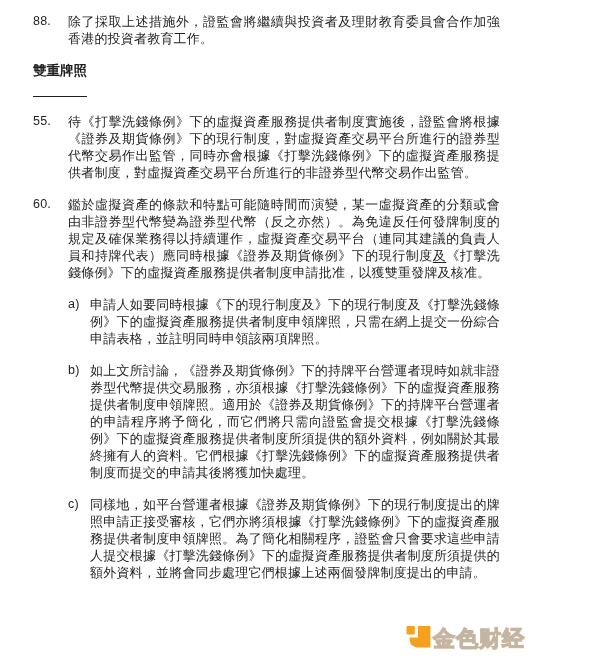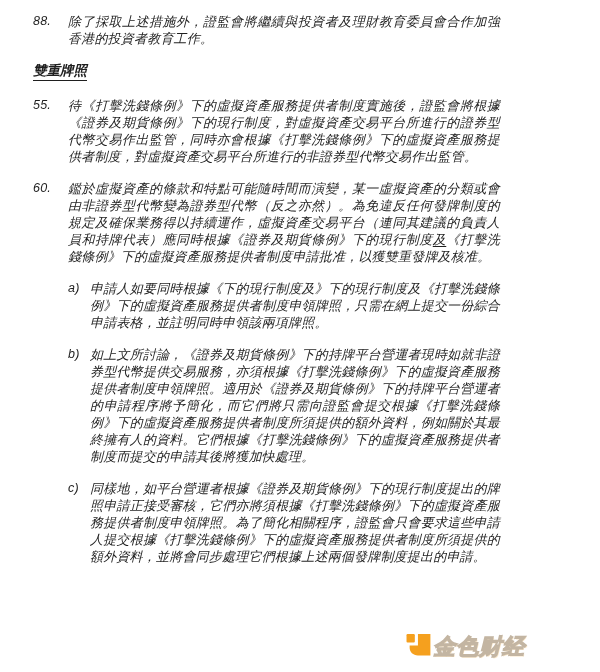--- a/index.html
+++ b/index.html
@@ -7,21 +7,20 @@
     width: 600px; height: 672px;
     background: #ffffff;
     overflow: hidden;
     font-family: "Liberation Serif", "DejaVu Serif", serif;
   }
   .page {
     position: relative;
     width: 528px; height: 672px;
     padding: 13px 28px 0 33px;
     color: #1f1f1f;
-    font-style: italic;
   }
   .para {
     display: flex;
     font-size: 13px;
     line-height: 17px;
     letter-spacing: 0.2px;
   }
   .para .num {
     flex: 0 0 35px;
     font-family: "Liberation Sans", "DejaVu Sans", sans-serif;
@@ -36,21 +35,21 @@
   .mb-b { margin-bottom: 16px; }
   .heading {
     font-size: 13.5px;
     font-weight: bold;
     line-height: 17px;
     margin-bottom: 16px;
   }
   .heading span {
     display: inline-block;
     border-bottom: 1.5px solid #1f1f1f;
-    padding-bottom: 1px;
+    padding-bottom: 17px;
   }
   .sublist { flex: 1; }
   .subitem {
     display: flex;
     font-size: 13px;
     line-height: 17px;
   }
   .subitem .slabel {
     flex: 0 0 22px;
     font-family: "Liberation Sans", "DejaVu Sans", sans-serif;
@@ -59,21 +58,21 @@
   .subitem .stext {
     flex: 1;
     text-align: justify;
     text-justify: inter-ideograph;
   }
   .u-mark { text-decoration: underline; text-underline-offset: 2px; }
   .intro-line { margin-bottom: 15px; }
   
   .watermark {
     position: absolute;
-    right: 3px; bottom: 10px;
+    right: 3px; bottom: 18px;
     display: flex;
     align-items: center;
     gap: 0;
     pointer-events: none;
   }
   .wm-text {
     font-family: "Liberation Sans", "DejaVu Sans", sans-serif;
     font-weight: bold;
     font-size: 22px;
     letter-spacing: 1px;

